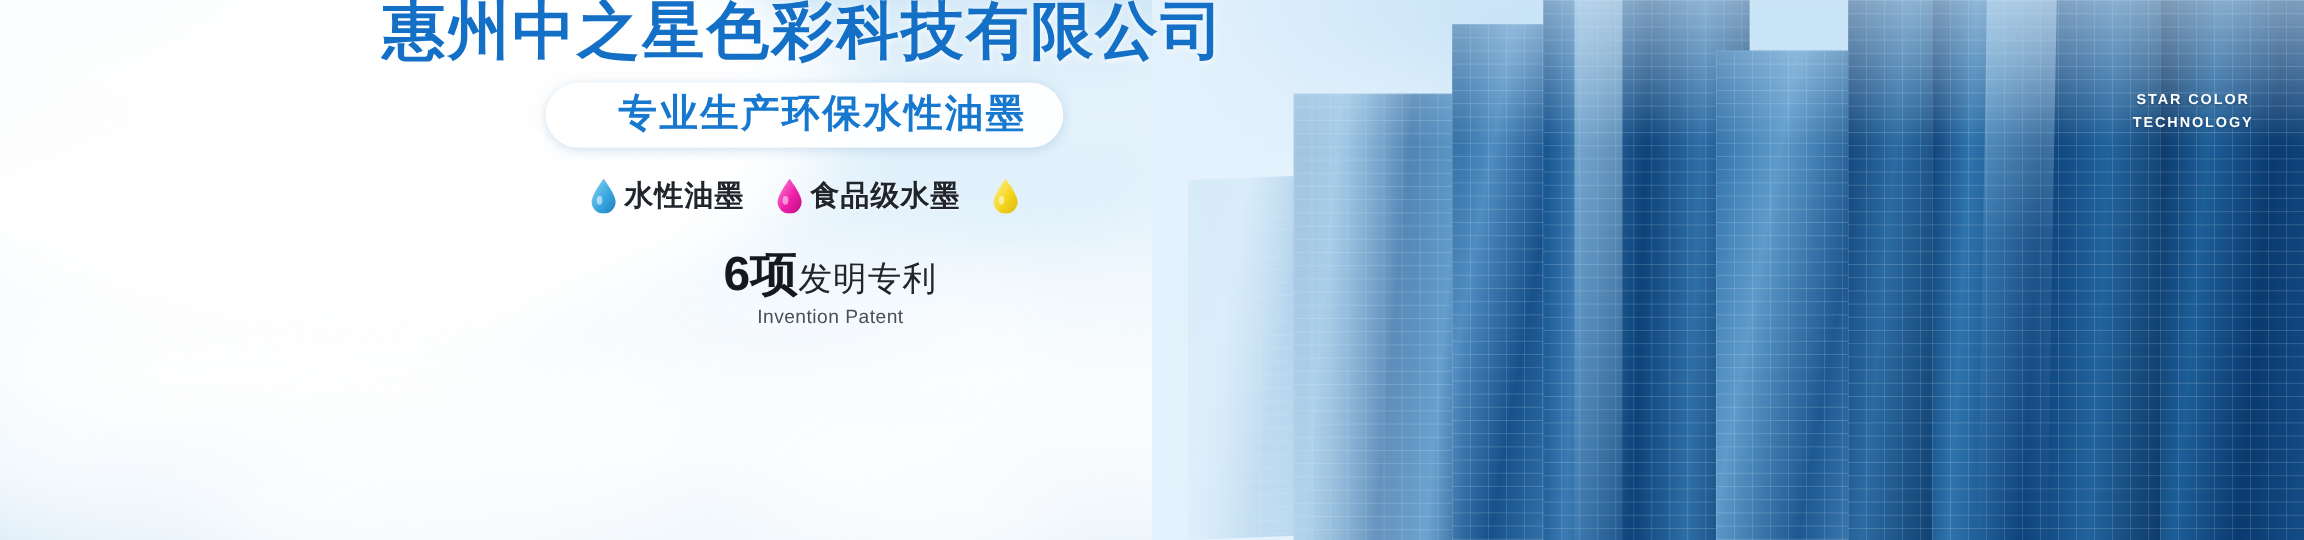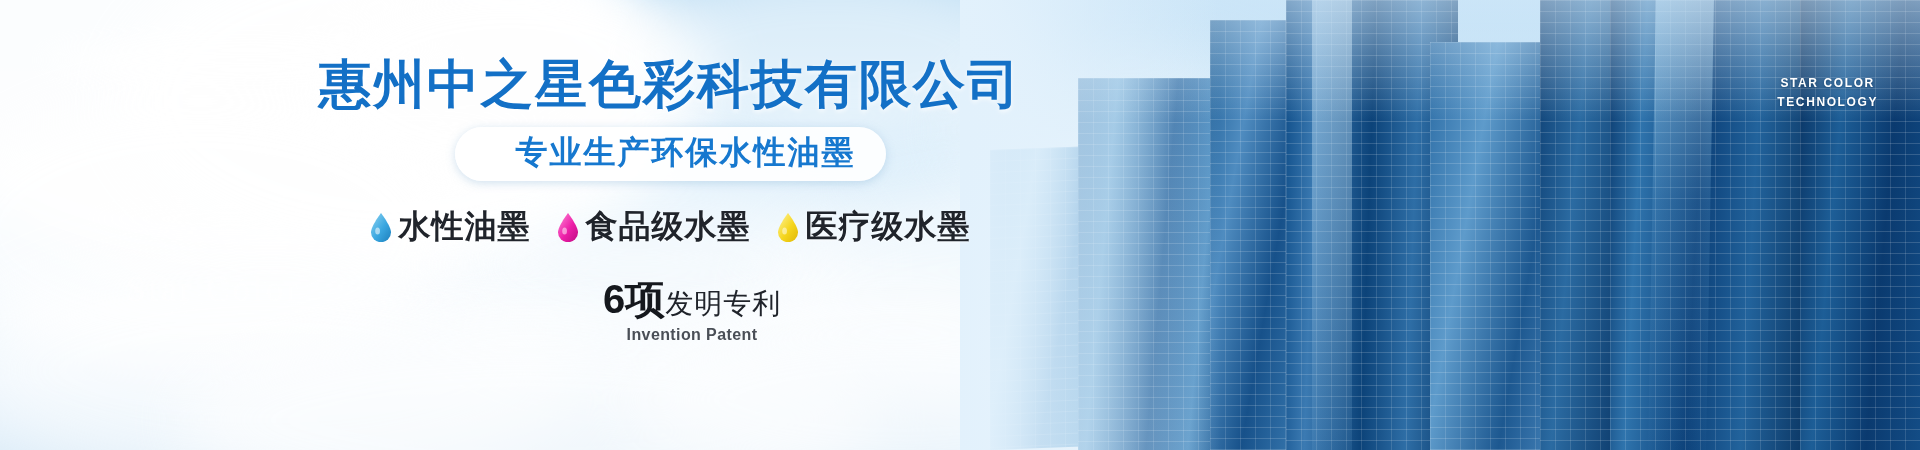--- a/index.html
+++ b/index.html
@@ -124,21 +124,21 @@
     text-align:center;color:#ffffff;
     font-size:12px;font-weight:700;letter-spacing:1.6px;line-height:1.55;
     text-shadow:0 1px 3px rgba(0,40,80,.55);
     white-space:nowrap;
   }
 
   
   .content{
     position:absolute;left:0;top:0;width:1340px;height:450px;
     display:flex;flex-direction:column;align-items:center;
-    padding-top:58px;box-sizing:border-box;
+    box-sizing:border-box;
   }
 
   .title{
     font-size:52px;font-weight:700;letter-spacing:2px;
     color:#1370c6;
     text-shadow:0 2px 5px rgba(255,255,255,.85);
     white-space:nowrap;line-height:1;
   }
 
   .pill{
@@ -155,41 +155,41 @@
 
   .features{
     margin-top:24px;
     display:flex;align-items:center;gap:26px;
     white-space:nowrap;
   }
   .feature{display:flex;align-items:center;gap:7px;}
   .drop{width:22px;height:30px;flex:0 0 auto;}
   .drop svg{display:block;width:100%;height:100%;}
   .feature-label{
-    font-size:32px;font-weight:700;color:#20242b;letter-spacing:1px;
+    font-size:24px;font-weight:700;color:#20242b;letter-spacing:1px;
     text-shadow:0 1px 3px rgba(255,255,255,.7);
   }
 
   .badges{
     margin-top:30px;
     display:flex;align-items:flex-start;gap:44px;
     white-space:nowrap;
     margin-left:44px;
   }
   .badge{display:flex;flex-direction:column;align-items:center;}
   .badge-cn{display:flex;align-items:baseline;line-height:1;}
   .badge-strong{
     font-size:40px;font-weight:700;color:#15181d;letter-spacing:0;
   }
   .badge-rest{
     font-size:28px;font-weight:400;color:#20242b;letter-spacing:1px;
   }
   .badge-en{
     margin-top:7px;
-    font-size:16px;color:#4a4f57;letter-spacing:.4px;font-weight:700;text-align:right;
+    font-size:16px;color:#4a4f57;letter-spacing:.4px;font-weight:400;text-align:right;
   }
 </style>
 </head>
 <body>
 
 <div id="banner">
 
   <div class="sky">
     <div class="cloud c1"></div>
     <div class="cloud c2"></div>
@@ -304,21 +304,20 @@
               <linearGradient id="gdC" x1="0" y1="0" x2="1" y2="1">
                 <stop offset="0%" stop-color="#fff4a0"></stop>
                 <stop offset="55%" stop-color="#f5d61e"></stop>
                 <stop offset="100%" stop-color="#e0b806"></stop>
               </linearGradient>
             </defs>
             <path d="M11 1 C11 1 1 14.2 1 20.2 A10 10 0 0 0 21 20.2 C21 14.2 11 1 11 1 Z" fill="url(#gdC)"></path>
             <ellipse cx="7.6" cy="19" rx="2.4" ry="3.6" fill="#ffffff" opacity=".5"></ellipse>
           </svg>
         </span>
-        <span class="feature-label">医疗级水墨</span>
       </div>
 
     </div>
 
     <div class="badges">
 
       <div class="badge">
         <div class="badge-cn">
           <span class="badge-strong">6项</span>
           <span class="badge-rest">发明专利</span>

